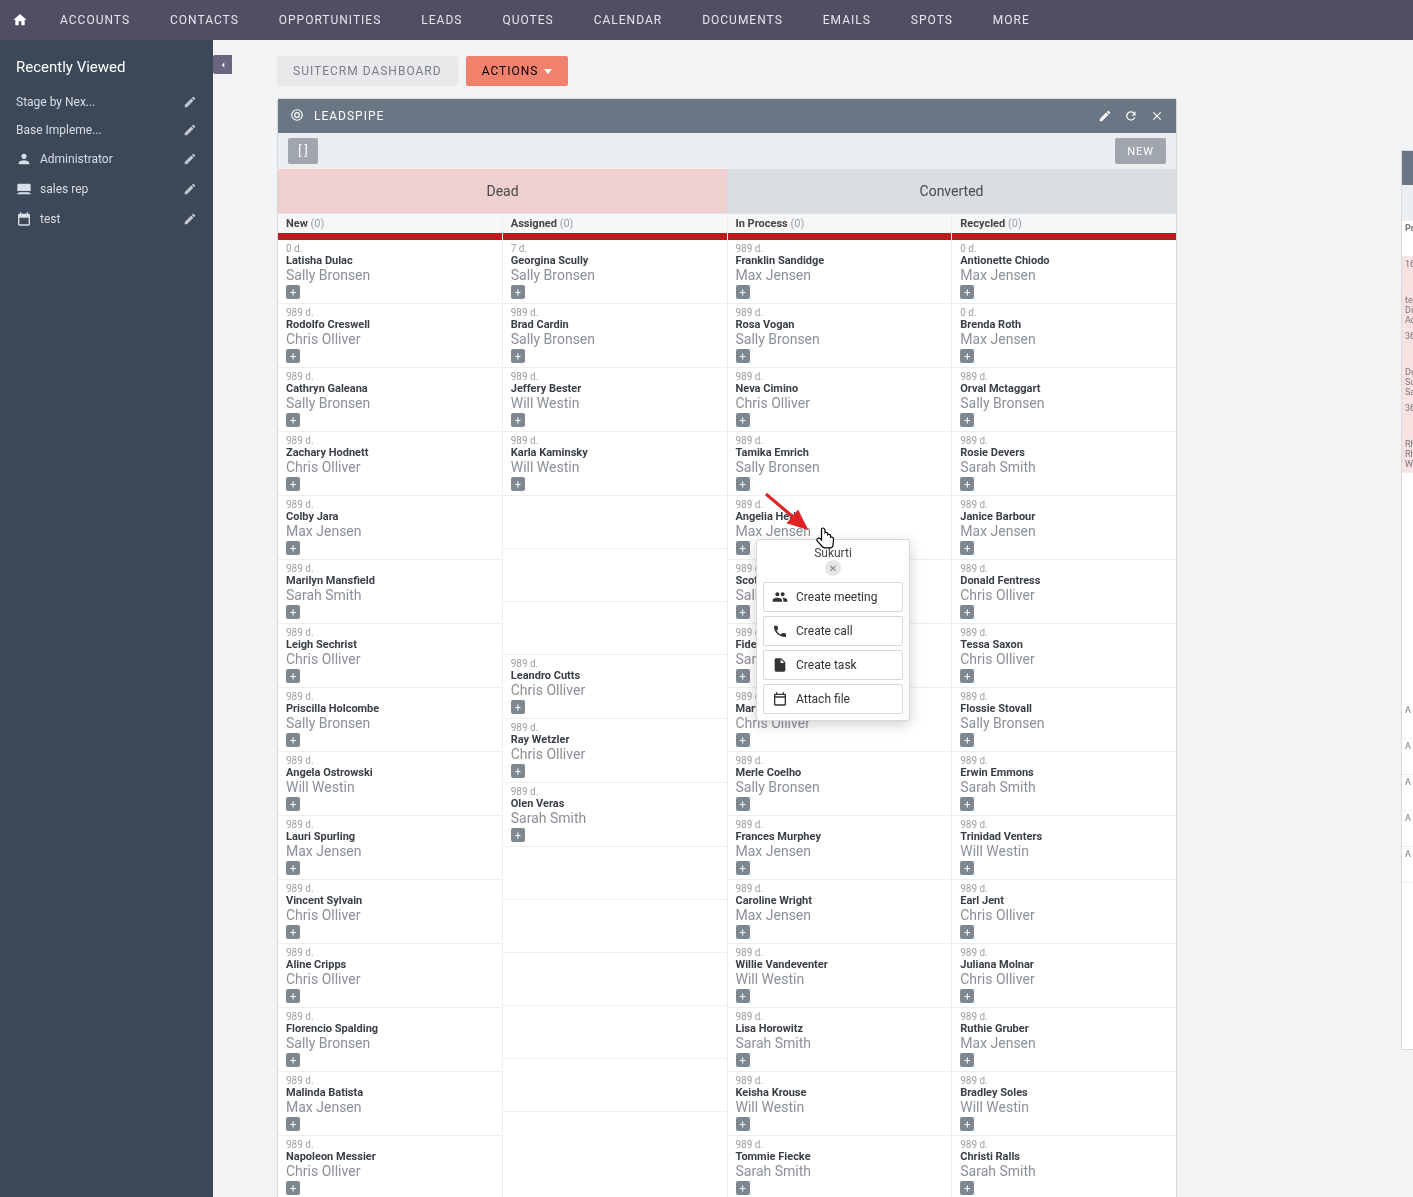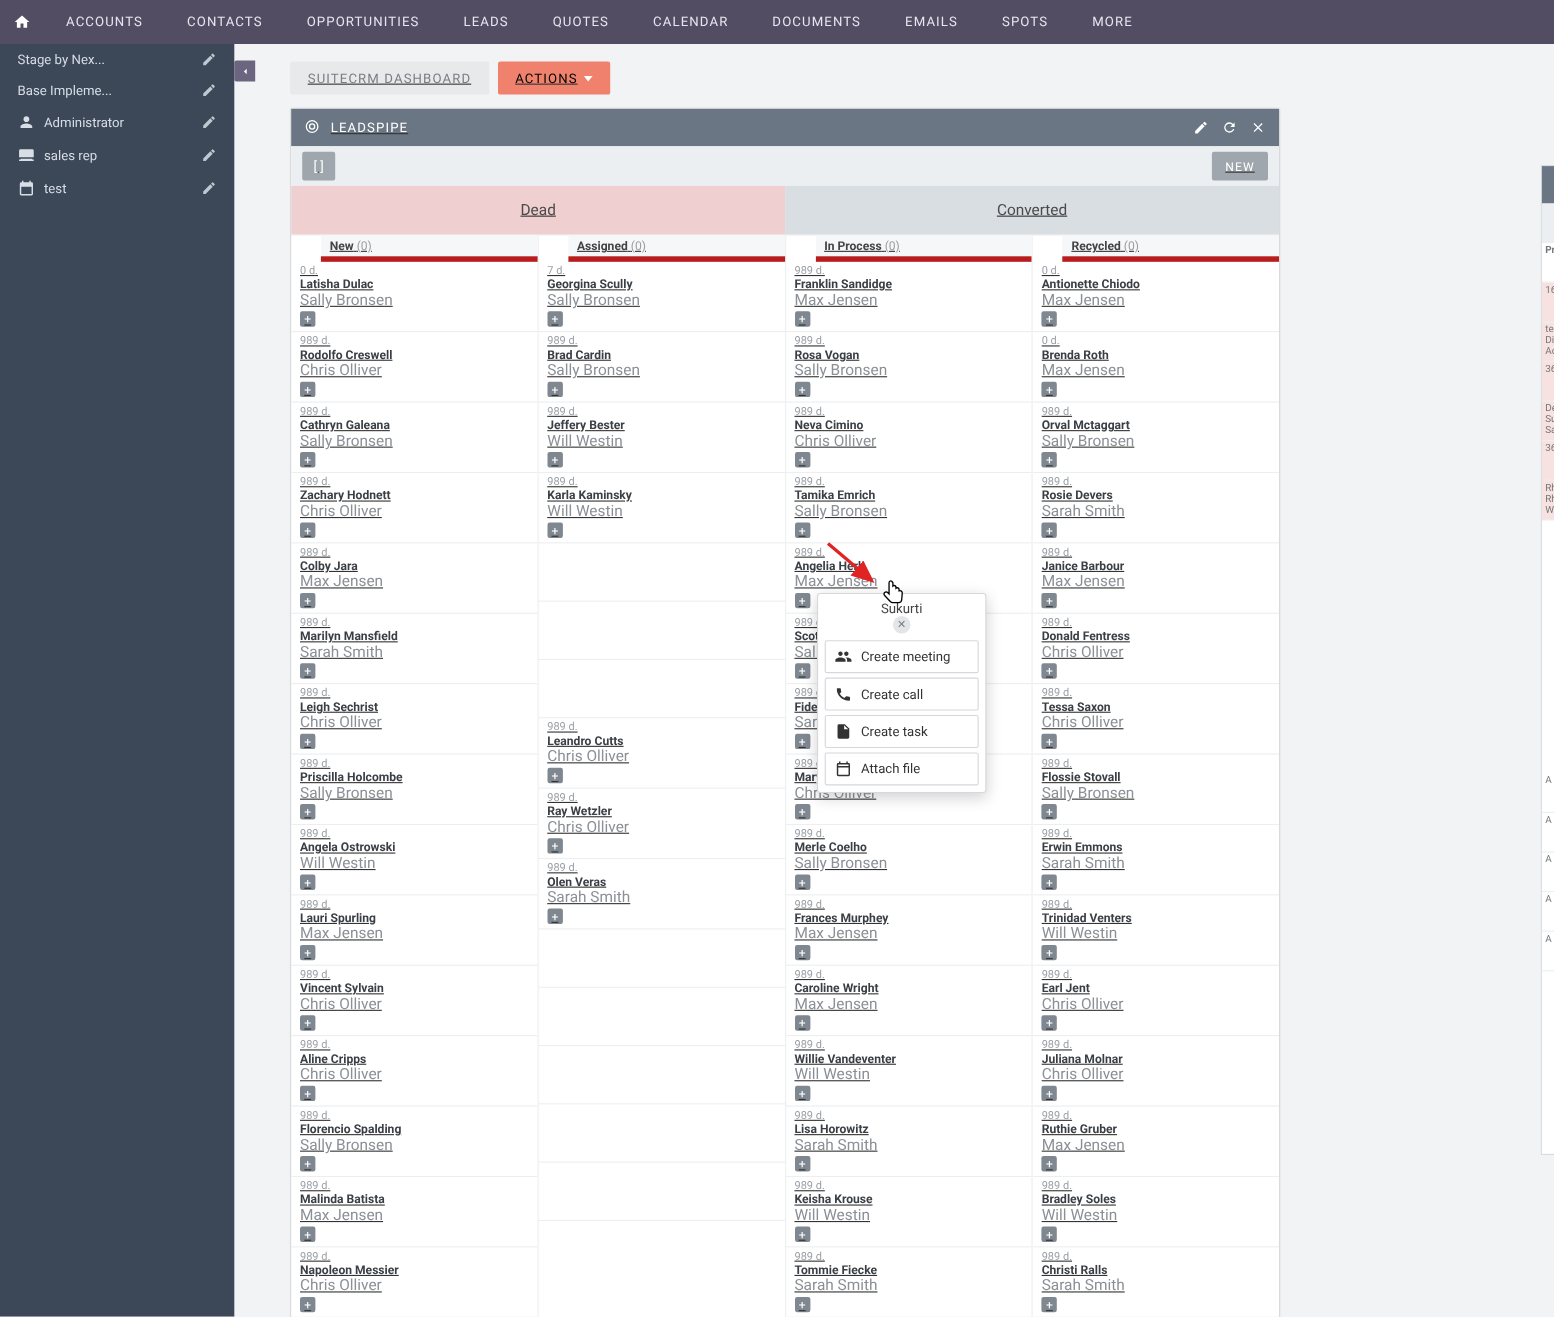--- a/index.html
+++ b/index.html
@@ -15,21 +15,21 @@
 .sidebar { width:213px; background:#3c4858; color:#fff; flex-shrink:0; }
 .sidebar-header { padding:18px 16px 12px 16px; font-size:15px; color:#fff; }
 .sb-item { display:flex; align-items:center; justify-content:space-between; padding:7px 16px; font-size:12px; color:#d7dee6; cursor:pointer; }
 .sb-item .sb-left { display:flex; align-items:center; gap:8px; }
 .sb-icon { width:16px; height:16px; display:inline-flex; align-items:center; justify-content:center; fill:#d7dee6; }
 .pencil { width:14px; height:14px; fill:#d7dee6; opacity:.85; }
 
 .collapse-tab { position:absolute; left:213px; top:55px; width:19px; height:19px; background:#6b6580; color:#fff; display:flex; align-items:center; justify-content:center; cursor:pointer; border-radius:2px 0 0 2px; }
 .collapse-tab svg { fill:#fff; width:10px; height:10px; }
 
-.main { flex:1; overflow:auto; position:relative; padding:16px 0 0 51px;text-decoration:underline; }
+.main { flex:1; overflow:auto; position:relative; padding:16px 0 0 64px; }
 .tabs-row { display:flex; gap:8px; margin-bottom:12px; }
 .tab-btn { background:#e8e9ea; color:#7a7d85; border:none; padding:8px 16px; font-size:12px; letter-spacing:1px; border-radius:2px; cursor:pointer; }
 .tab-btn.actions { background:#f0826d; color:#000000; display:flex; align-items:center; gap:6px; }
 .tab-btn.actions .caret { width:0; height:0; border-left:4px solid transparent; border-right:4px solid transparent; border-top:5px solid #fff; }
 
 
 .dashlet { background:#fff; border:1px solid #d8dadc; border-radius:2px; margin-right:0; width:900px; box-shadow:0 1px 2px rgba(0,0,0,0.04); position:relative; }
 .dashlet-header { background:#6a7683; color:#fff; height:34px; display:flex; align-items:center; padding:0 12px; justify-content:space-between; }
 .dashlet-header .left { display:flex; align-items:center; gap:10px; }
 .dashlet-header .title { font-size:12px; letter-spacing:1px; }
@@ -42,21 +42,21 @@
 .new-btn { background:#a0a6ad; color:#fff; border:none; padding:0 12px; height:26px; font-size:11px; letter-spacing:1px; border-radius:2px; cursor:pointer; }
 
 .stage-headers { display:flex; border-bottom:1px solid #e3e5e7; }
 .stage-h { flex:1; text-align:center; padding:14px 0; font-size:14px; }
 .stage-h.dead { background:#efcfcf; color:#4a4a4a; }
 .stage-h.converted { background:#d9dee2; color:#4a4a4a; }
 
 .columns { display:flex; position:relative; }
 .col { flex:1; min-width:0; border-right:1px solid #eceeef; }
 .col:last-child { border-right:none; }
-.col-head { background:#f6f7f8; padding:3px 8px; font-size:11px; color:#444; border-bottom:5px solid #b91c1c;margin-left:27px; }
+.col-head { background:#f6f7f8; padding:3px 8px; font-size:11px; color:#444; border-bottom:7px solid #b91c1c; }
 .col-head .count { color:#9a9fa5; }
 
 .card { border-bottom:1px solid #eceeef; padding:3px 8px 4px 8px; position:relative; }
 .card .age { color:#9a9fa5; font-size:10px; }
 .card .name { font-weight:700; font-size:11px; color:#3a3f45; }
 .card .owner { font-size:14px; color:#8b9096; }
 .card .plus { margin-top:2px; width:14px; height:14px; background:#7f8791; color:#fff; border-radius:2px; display:flex; align-items:center; justify-content:center; font-size:11px; line-height:1; cursor:pointer; }
 
 
 .popup { position:absolute; left:478px; top:440px; width:154px; background:#fff; border:1px solid #d6d8db; border-radius:3px; box-shadow:0 4px 14px rgba(0,0,0,0.18); z-index:20; }
@@ -95,20 +95,21 @@
   <a class="nav-item">CALENDAR</a>
   <a class="nav-item">DOCUMENTS</a>
   <a class="nav-item">EMAILS</a>
   <a class="nav-item">SPOTS</a>
   <a class="nav-item">MORE</a>
 </div>
 
 <div class="shell">
 
   <div class="sidebar">
+    <div class="sidebar-header">Recently Viewed</div>
     <div id="sb-items">
         <div class="sb-item">
           <span class="sb-left">
             <span>Stage by Nex...</span>
           </span>
   <svg class="pencil" viewBox="0 0 24 24">
             <path d="M3 17.25V21h3.75L17.81 9.94l-3.75-3.75L3 17.25zM20.71 7.04a1 1 0 0 0 0-1.41l-2.34-2.34a1 1 0 0 0-1.41 0l-1.83 1.83 3.75 3.75 1.83-1.83z"></path>
           </svg>
         </div>
         <div class="sb-item">

